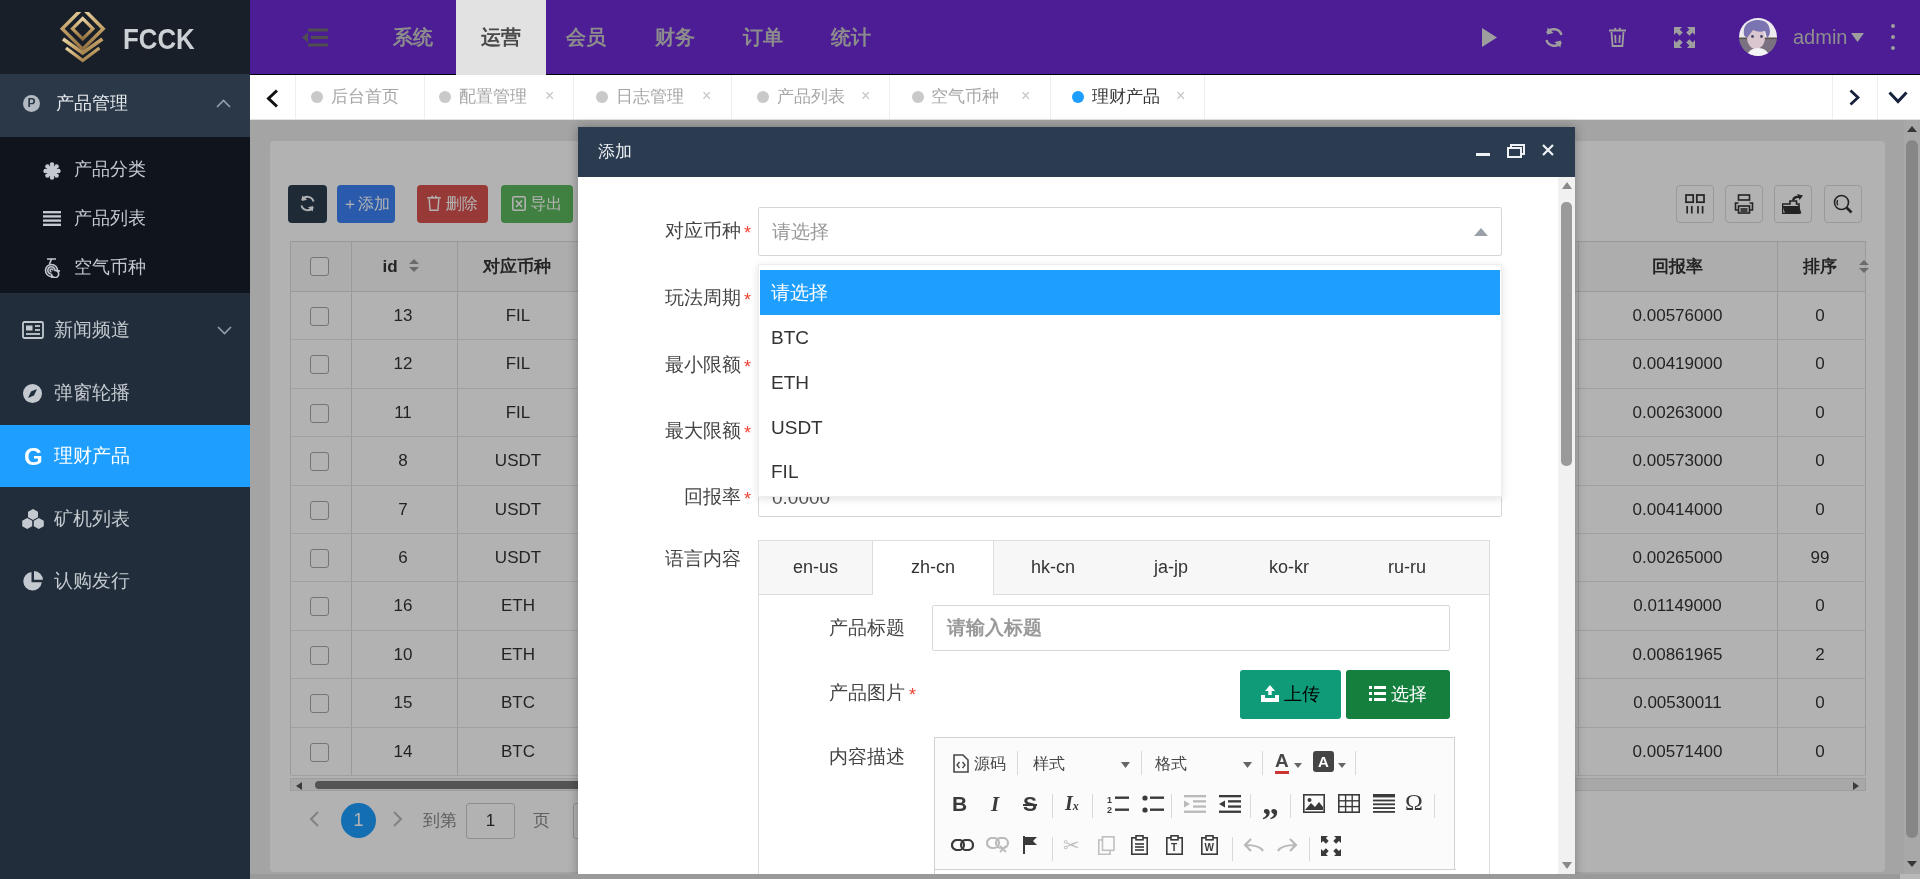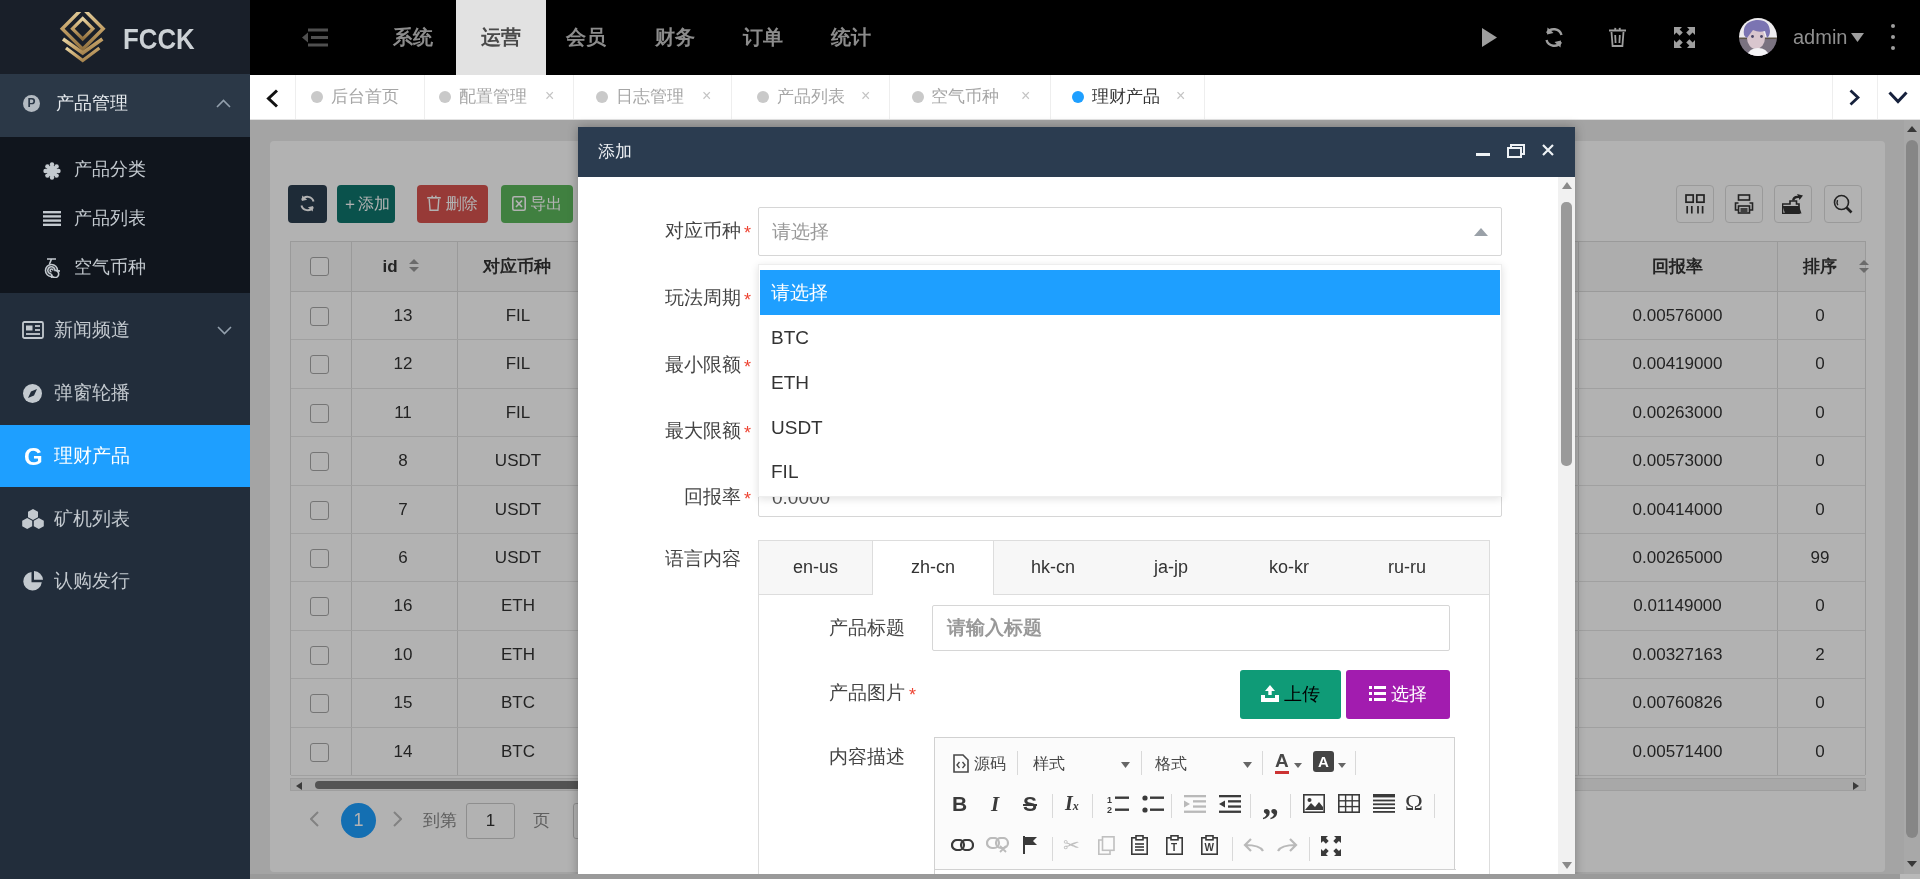--- a/index.html
+++ b/index.html
@@ -8,21 +8,21 @@
 #stage{position:relative;width:1920px;height:879px;background:#fff;}
 
 #sidebar{left:0;top:0;width:250px;height:879px;background:#222d3b;z-index:30;}
 #logo{left:0;top:0;width:250px;height:74px;background:#191f29;}
 #logo .fcck{position:absolute;left:123px;top:22px;font-size:30px;font-weight:bold;color:#ccd1d5;transform:scaleX(0.86);transform-origin:0 0;}
 #prodhdr{left:0;top:74px;width:250px;height:63px;background:#2b3847;}
 #submenu{left:0;top:137px;width:250px;height:156px;background:#10151d;}
 .mitem{position:absolute;color:#c3c9cf;}
 #active-item{left:0;top:425px;width:250px;height:62px;background:#1e9fff;}
 
-#topbar{left:250px;top:0;width:1670px;height:75px;background:#000000;border-bottom:4px solid #000000;z-index:5;}
+#topbar{left:250px;top:0;width:1670px;height:75px;background:#4c1d95;border-bottom:1px solid #000000;z-index:5;}
 .nav-it{position:absolute;top:0;height:75px;line-height:75px;text-align:center;width:90px;font-size:20px;font-weight:bold;color:#8c8c8c;}
 .nav-act{background:#e2e2e2;color:#4a4a4a;}
 
 #tabbar{left:250px;top:75px;width:1670px;height:45px;background:#fff;border-bottom:1px solid #e2e2e2;z-index:5;}
 .tsep{position:absolute;top:0;width:1px;height:44px;background:#eee;}
 .tdot{position:absolute;top:16px;width:12px;height:12px;border-radius:50%;background:#c9c9c9;}
 .ttxt{position:absolute;top:0;height:44px;line-height:44px;font-size:17px;color:#a6a6a6;}
 .tx{position:absolute;top:0;height:44px;line-height:42px;font-size:16px;color:#c4c4c4;}
 
 #content{left:250px;top:120px;width:1670px;height:759px;background:#ebebeb;z-index:1;overflow:hidden;}
@@ -67,21 +67,21 @@
     <div class="btn" style="left:38px;top:65px;width:39px;background:#2c3e50;">
       <svg style="margin-top:10px;" width="17" height="17" viewBox="0 0 20 21">
           <g fill="none" stroke="#fff" stroke-width="2.4">
             <path d="M17.5 8 A 8 8 0 0 0 3 6"></path>
             <path d="M2.5 13 A 8 8 0 0 0 17 15"></path>
           </g>
           <path d="M3.5 0.5 L3 7.5 L9.5 6 Z" fill="#fff"></path>
           <path d="M16.5 20.5 L17 13.5 L10.5 15 Z" fill="#fff"></path>
         </svg>
     </div>
-    <div class="btn" style="left:87px;top:65px;width:58px;background:#0f766e;">＋添加</div>
+    <div class="btn" style="left:87px;top:65px;width:58px;background:#3b82f6;">＋添加</div>
     <div class="btn" style="left:167px;top:65px;width:71px;background:#d9534f;">
       <svg style="margin-bottom:-2px;" width="14" height="16" viewBox="0 0 17 20">
           <g fill="none" stroke="#fff" stroke-width="1.8">
             <path d="M2.5 5 L3.6 19 L13.4 19 L14.5 5"></path>
             <line x1="0" y1="3.5" x2="17" y2="3.5" stroke-width="2"></line>
             <line x1="6" y1="3" x2="6.4" y2="0.8"></line>
             <line x1="11" y1="3" x2="10.6" y2="0.8"></line>
           </g>
         </svg> 删除</div>
     <div class="btn" style="left:251px;top:65px;width:72px;background:#5cb85c;">
@@ -202,28 +202,28 @@
           <div class="chk" style="left:19px;top:15px;"></div>
           <div class="cid">16</div>
           <div class="ccoin">ETH</div>
           <div class="crate">0.01149000</div>
           <div class="csort">0</div>
         </div>
       <div class="row" style="top:388.8px;">
           <div class="chk" style="left:19px;top:15px;"></div>
           <div class="cid">10</div>
           <div class="ccoin">ETH</div>
-          <div class="crate">0.00327163</div>
+          <div class="crate">0.00861965</div>
           <div class="csort">2</div>
         </div>
       <div class="row" style="top:437.2px;">
           <div class="chk" style="left:19px;top:15px;"></div>
           <div class="cid">15</div>
           <div class="ccoin">BTC</div>
-          <div class="crate">0.00760826</div>
+          <div class="crate">0.00530011</div>
           <div class="csort">0</div>
         </div>
       <div class="row" style="top:485.6px;">
           <div class="chk" style="left:19px;top:15px;"></div>
           <div class="cid">14</div>
           <div class="ccoin">BTC</div>
           <div class="crate">0.00571400</div>
           <div class="csort">0</div>
         </div>
     </div>
@@ -516,21 +516,21 @@
     <div class="finput" style="left:354px;top:478px;width:518px;height:46px;line-height:44px;padding-left:14px;font-weight:bold;">请输入标题</div>
     <div class="abs" style="left:167px;top:555px;width:160px;text-align:right;font-size:19px;color:#444;line-height:22px;">产品图片</div>
       <div class="abs" style="left:331px;top:557px;width:14px;font-size:18px;color:#e43;line-height:22px;">*</div>
     <div class="abs" style="left:662px;top:543px;width:101px;height:49px;background:#0f9b77;border-radius:3px;color:#000000;font-size:18px;text-align:center;line-height:49px;">
       <svg style="margin-bottom:-2px;" width="18" height="17" viewBox="0 0 18 17">
           <g fill="#fff">
             <path d="M9 0 L14 6 L10.7 6 L10.7 10 L7.3 10 L7.3 6 L4 6 Z"></path>
             <path d="M0 10 L4 10 L4 13 L14 13 L14 10 L18 10 L18 17 L0 17 Z"></path>
           </g>
         </svg> 上传</div>
-    <div class="abs" style="left:768px;top:543px;width:104px;height:49px;background:#a21caf;border-radius:3px;color:#fff;font-size:18px;text-align:center;line-height:49px;">
+    <div class="abs" style="left:768px;top:543px;width:104px;height:49px;background:#15803d;border-radius:3px;color:#fff;font-size:18px;text-align:center;line-height:49px;">
       <svg style="margin-bottom:-1px;" width="17" height="15" viewBox="0 0 17 15">
           <g fill="#fff">
             <rect x="0" y="0" width="3" height="3"></rect>
             <rect x="5" y="0" width="12" height="3"></rect>
             <rect x="0" y="6" width="3" height="3"></rect>
             <rect x="5" y="6" width="12" height="3"></rect>
             <rect x="0" y="12" width="3" height="3"></rect>
             <rect x="5" y="12" width="12" height="3"></rect>
           </g>
         </svg> 选择</div>

